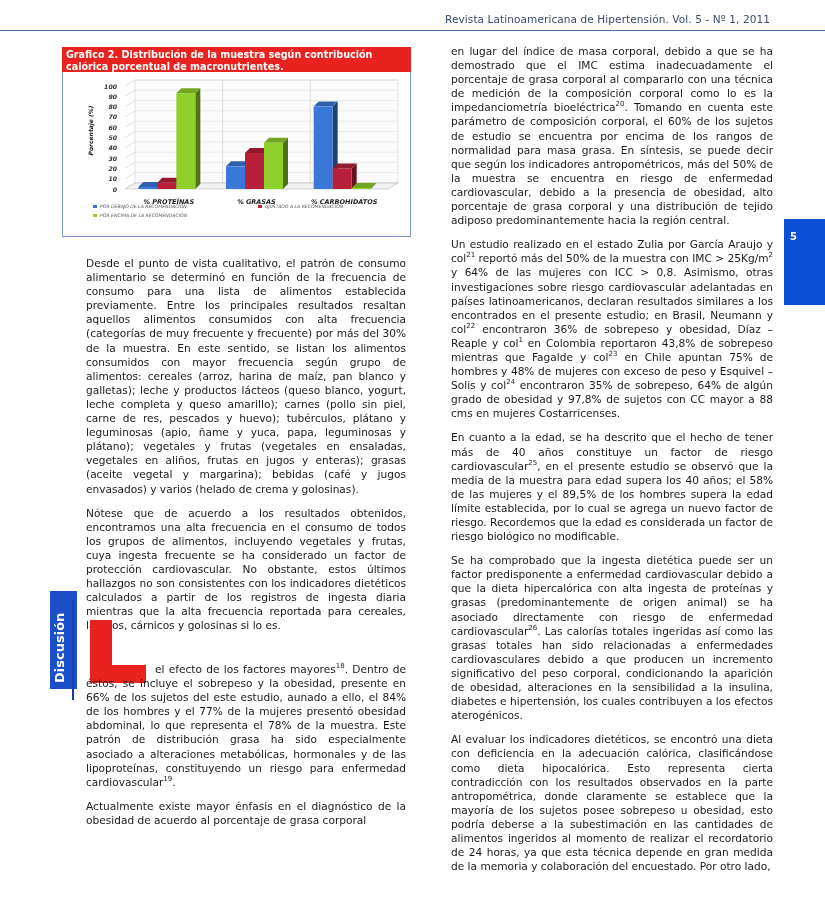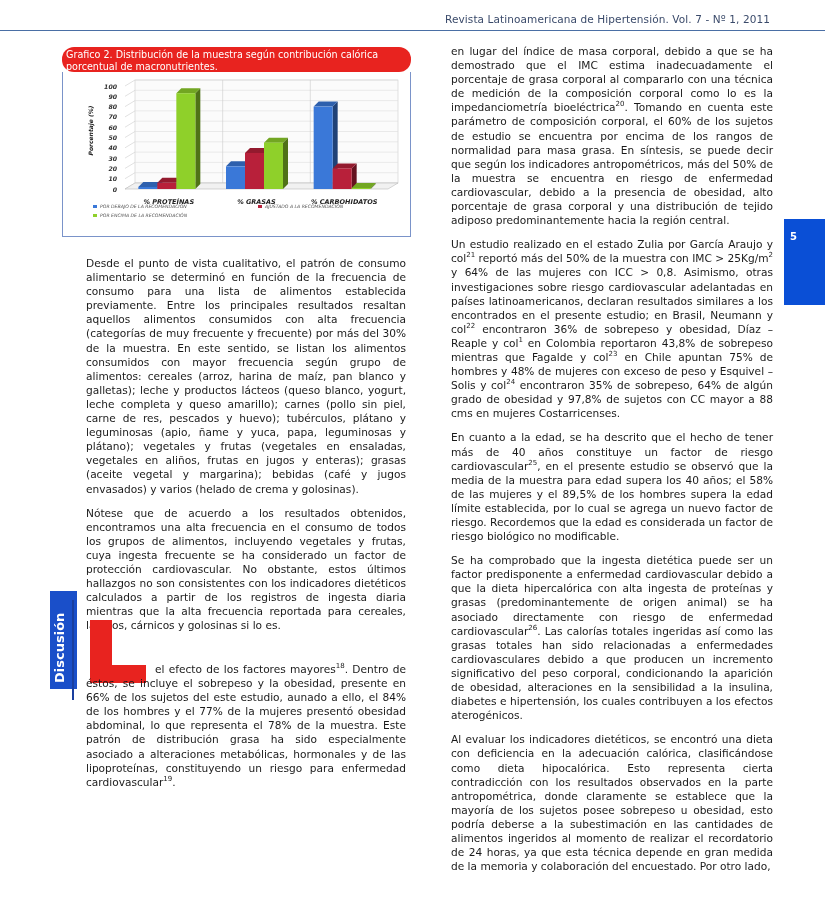--- a/index.html
+++ b/index.html
@@ -4,39 +4,39 @@
 <style>
   html, body { margin:0; padding:0; background:#fff; }
   body { width:825px; height:900px; position:relative; overflow:hidden; font-family:"DejaVu Sans", sans-serif; color:#1a1a1a; }
   .header { position:absolute; left:0; top:0; width:825px; height:30px; border-bottom:1.5px solid #4a6fa5; }
   .header-text { position:absolute; right:55px; top:13px; font-size:10.5px; color:#3a4a6a; letter-spacing:0.1px; }
   .col { position:absolute; font-size:10.6px; line-height:14.1px; text-align:justify; }
   .col p { margin:0 0 10px 0; hyphens:none; }
   .col-left { left:86px; top:256px; width:320px; }
   .col-right { left:451px; top:44px; width:322px; }
   .fig { position:absolute; left:62px; top:47px; width:349px; height:190px; }
-  .fig-title { background:#e8231f; color:#fff; font-weight:normal; font-size:9.6px; line-height:12px; padding:2px 4px; height:25px; box-sizing:border-box;border-radius:12px; }
+  .fig-title { background:#e8231f; color:#fff; font-weight:bold; font-size:9.6px; line-height:12px; padding:2px 4px; height:25px; box-sizing:border-box; }
   .fig-body { position:relative; height:165px; border:1px solid #7a93c9; border-top:none; box-sizing:border-box;font-style:italic; }
   .tab-right { position:absolute; left:784px; top:219px; width:41px; height:86px; background:#0a4fd6; }
   .tab-right span { position:absolute; left:6px; top:12px; color:#fff; font-weight:bold; font-size:10px; }
   .tab-left { position:absolute; left:50px; top:591px; width:27px; height:98px; background:#1a4fc9; }
   .tab-left-line { position:absolute; left:72px; top:600px; width:2px; height:100px; background:#1a3f9e; }
   .tab-left-label { position:absolute; left:2px; top:92px; transform:rotate(-90deg); transform-origin:left top; color:#fff; font-weight:bold; font-size:13px; white-space:nowrap; }
   .dropcap { position:absolute; left:90px; top:620px; width:56px; height:63px; }
   .dc-v { position:absolute; left:0; top:0; width:22px; height:63px; background:#e8231f; }
   .dc-h { position:absolute; left:0; top:45px; width:56px; height:18px; background:#e8231f; }
   .lead { position:absolute; left:86px; top:662px; width:320px; font-size:10.6px; line-height:14.1px; text-align:justify; }
   .lead .indent-line { display:block; padding-left:69px; }
   sup { font-size:7px; line-height:0; }
 </style>
 </head>
 <body>
 
 <div class="header">
-  <span class="header-text">Revista Latinoamericana de Hipertensión. Vol. 7 - Nº 1, 2011</span>
+  <span class="header-text">Revista Latinoamericana de Hipertensión. Vol. 5 - Nº 1, 2011</span>
 </div>
 
 <div class="fig">
   <div class="fig-title">Grafico 2. Distribución de la muestra según contribución calórica porcentual de macronutrientes.</div>
   <div class="fig-body">
     <svg id="chart" width="347" height="164">
         <rect x="72" y="8" width="263" height="103" fill="#fbfbfb" stroke="#ccc" stroke-width="0.6"></rect>
         <line x1="62" y1="117" x2="72" y2="111" stroke="#ccc" stroke-width="0.6"></line>
         <line x1="72" y1="111" x2="335" y2="111" stroke="#ddd" stroke-width="0.6"></line>
         <text x="54" y="119.5" font-size="6.2" text-anchor="end" fill="#333" font-family="DejaVu Sans, sans-serif" font-weight="bold">0</text>
@@ -124,20 +124,21 @@
 </div>
 <div class="tab-left-line"></div>
 
 <div class="dropcap">
   <div class="dc-v"></div>
   <div class="dc-h"></div>
 </div>
 
 <div class="lead">
   <span class="indent-line" style="display:inline;padding-left:69px;"><span>el efecto de los factores mayores</span><sup>18</sup></span><span>. Dentro de éstos, se incluye el sobrepeso y la obesidad, presente en 66% de los sujetos del este estudio, aunado a ello, el 84% de los hombres y el 77% de la mujeres presentó obesidad abdominal, lo que representa el 78% de la muestra. Este patrón de distribución grasa ha sido especialmente asociado a alteraciones metabólicas, hormonales y de las lipoproteínas, constituyendo un riesgo para enfermedad cardiovascular</span><sup>19</sup><span>.</span>
+  <p style="margin:10px 0 0 0;">Actualmente existe mayor énfasis en el diagnóstico de la obesidad de acuerdo al porcentaje de grasa corporal</p>
 </div>
 
 <div class="col col-right">
   <p><span>en lugar del índice de masa corporal, debido a que se ha demostrado que el IMC estima inadecuadamente el porcentaje de grasa corporal al compararlo con una técnica de medición de la composición corporal como lo es la impedanciometría bioeléctrica</span><sup>20</sup><span>. Tomando en cuenta este parámetro de composición corporal, el 60% de los sujetos de estudio se encuentra por encima de los rangos de normalidad para masa grasa. En síntesis, se puede decir que según los indicadores antropométricos, más del 50% de la muestra se encuentra en riesgo de enfermedad cardiovascular, debido a la presencia de obesidad, alto porcentaje de grasa corporal y una distribución de tejido adiposo predominantemente hacia la región central.</span></p>
   <p><span>Un estudio realizado en el estado Zulia por García Araujo y col</span><sup>21</sup><span> reportó más del 50% de la muestra con IMC &gt; 25Kg/m</span><sup>2</sup><span> y 64% de las mujeres con ICC &gt; 0,8. Asimismo, otras investigaciones sobre riesgo cardiovascular adelantadas en países latinoamericanos, declaran resultados similares a los encontrados en el presente estudio; en Brasil, Neumann y col</span><sup>22</sup><span> encontraron 36% de sobrepeso y obesidad, Díaz – Reaple y col</span><sup>1</sup><span> en Colombia reportaron 43,8% de sobrepeso mientras que Fagalde y col</span><sup>23</sup><span> en Chile apuntan 75% de hombres y 48% de mujeres con exceso de peso y Esquivel – Solis y col</span><sup>24</sup><span> encontraron 35% de sobrepeso, 64% de algún grado de obesidad y 97,8% de sujetos con CC mayor a 88 cms en mujeres Costarricenses.</span></p>
   <p><span>En cuanto a la edad, se ha descrito que el hecho de tener más de 40 años constituye un factor de riesgo cardiovascular</span><sup>25</sup><span>, en el presente estudio se observó que la media de la muestra para edad supera los 40 años; el 58% de las mujeres y el 89,5% de los hombres supera la edad límite establecida, por lo cual se agrega un nuevo factor de riesgo. Recordemos que la edad es considerada un factor de riesgo biológico no modificable.</span></p>
   <p><span>Se ha comprobado que la ingesta dietética puede ser un factor predisponente a enfermedad cardiovascular debido a que la dieta hipercalórica con alta ingesta de proteínas y grasas (predominantemente de origen animal) se ha asociado directamente con riesgo de enfermedad cardiovascular</span><sup>26</sup><span>. Las calorías totales ingeridas así como las grasas totales han sido relacionadas a enfermedades cardiovasculares debido a que producen un incremento significativo del peso corporal, condicionando la aparición de obesidad, alteraciones en la sensibilidad a la insulina, diabetes e hipertensión, los cuales contribuyen a los efectos aterogénicos.</span></p>
   <p>Al evaluar los indicadores dietéticos, se encontró una dieta con deficiencia en la adecuación calórica, clasificándose como dieta hipocalórica. Esto representa cierta contradicción con los resultados observados en la parte antropométrica, donde claramente se establece que la mayoría de los sujetos posee sobrepeso u obesidad, esto podría deberse a la subestimación en las cantidades de alimentos ingeridos al momento de realizar el recordatorio de 24 horas, ya que esta técnica depende en gran medida de la memoria y colaboración del encuestado. Por otro lado,</p>
 </div>
 

